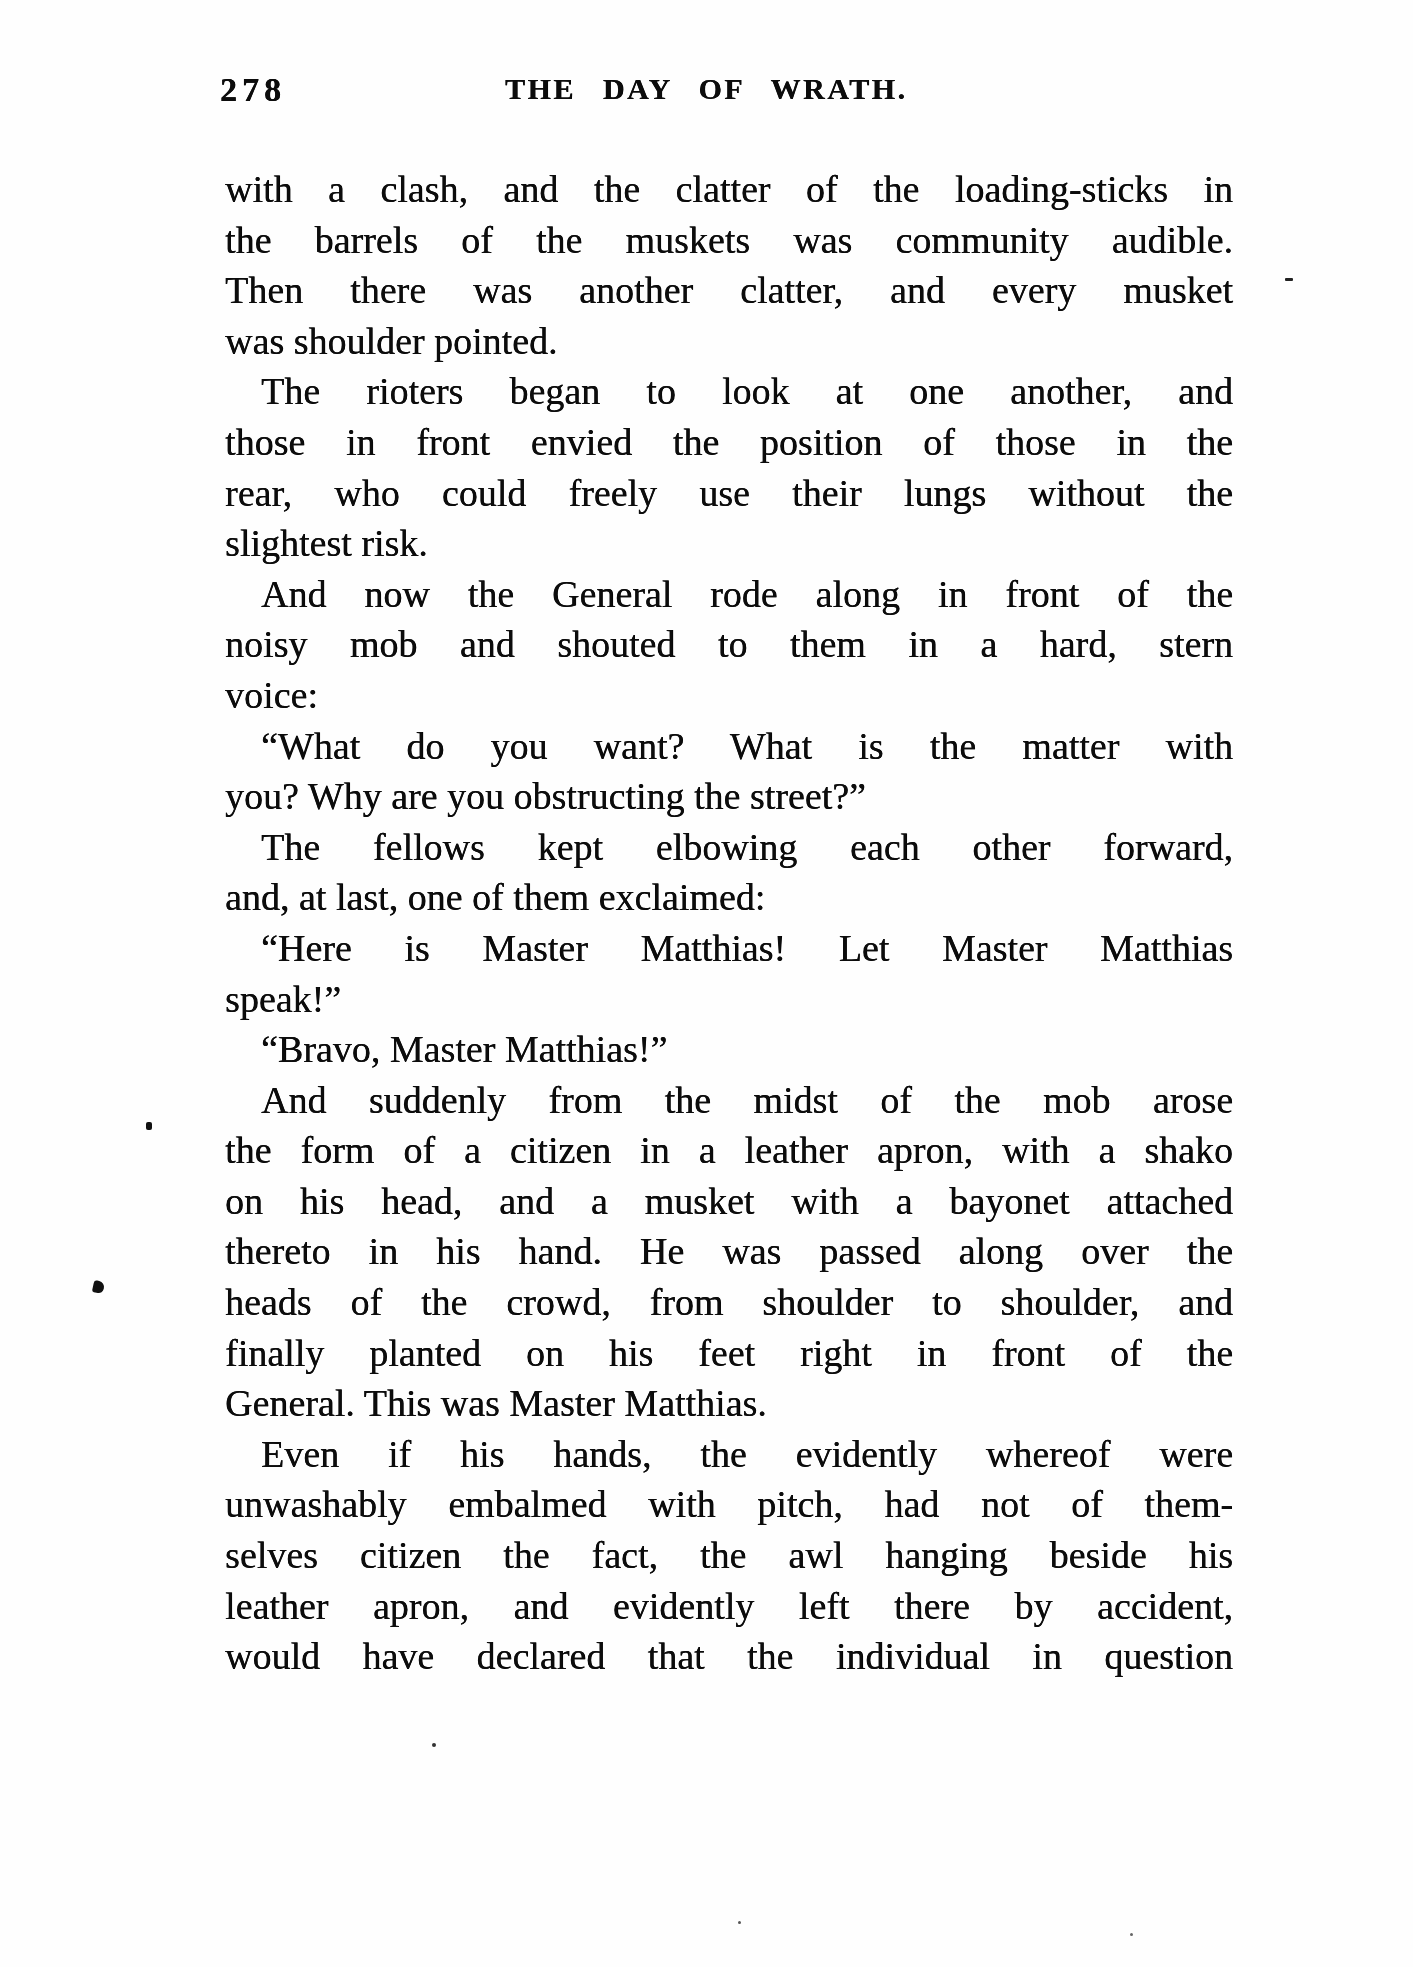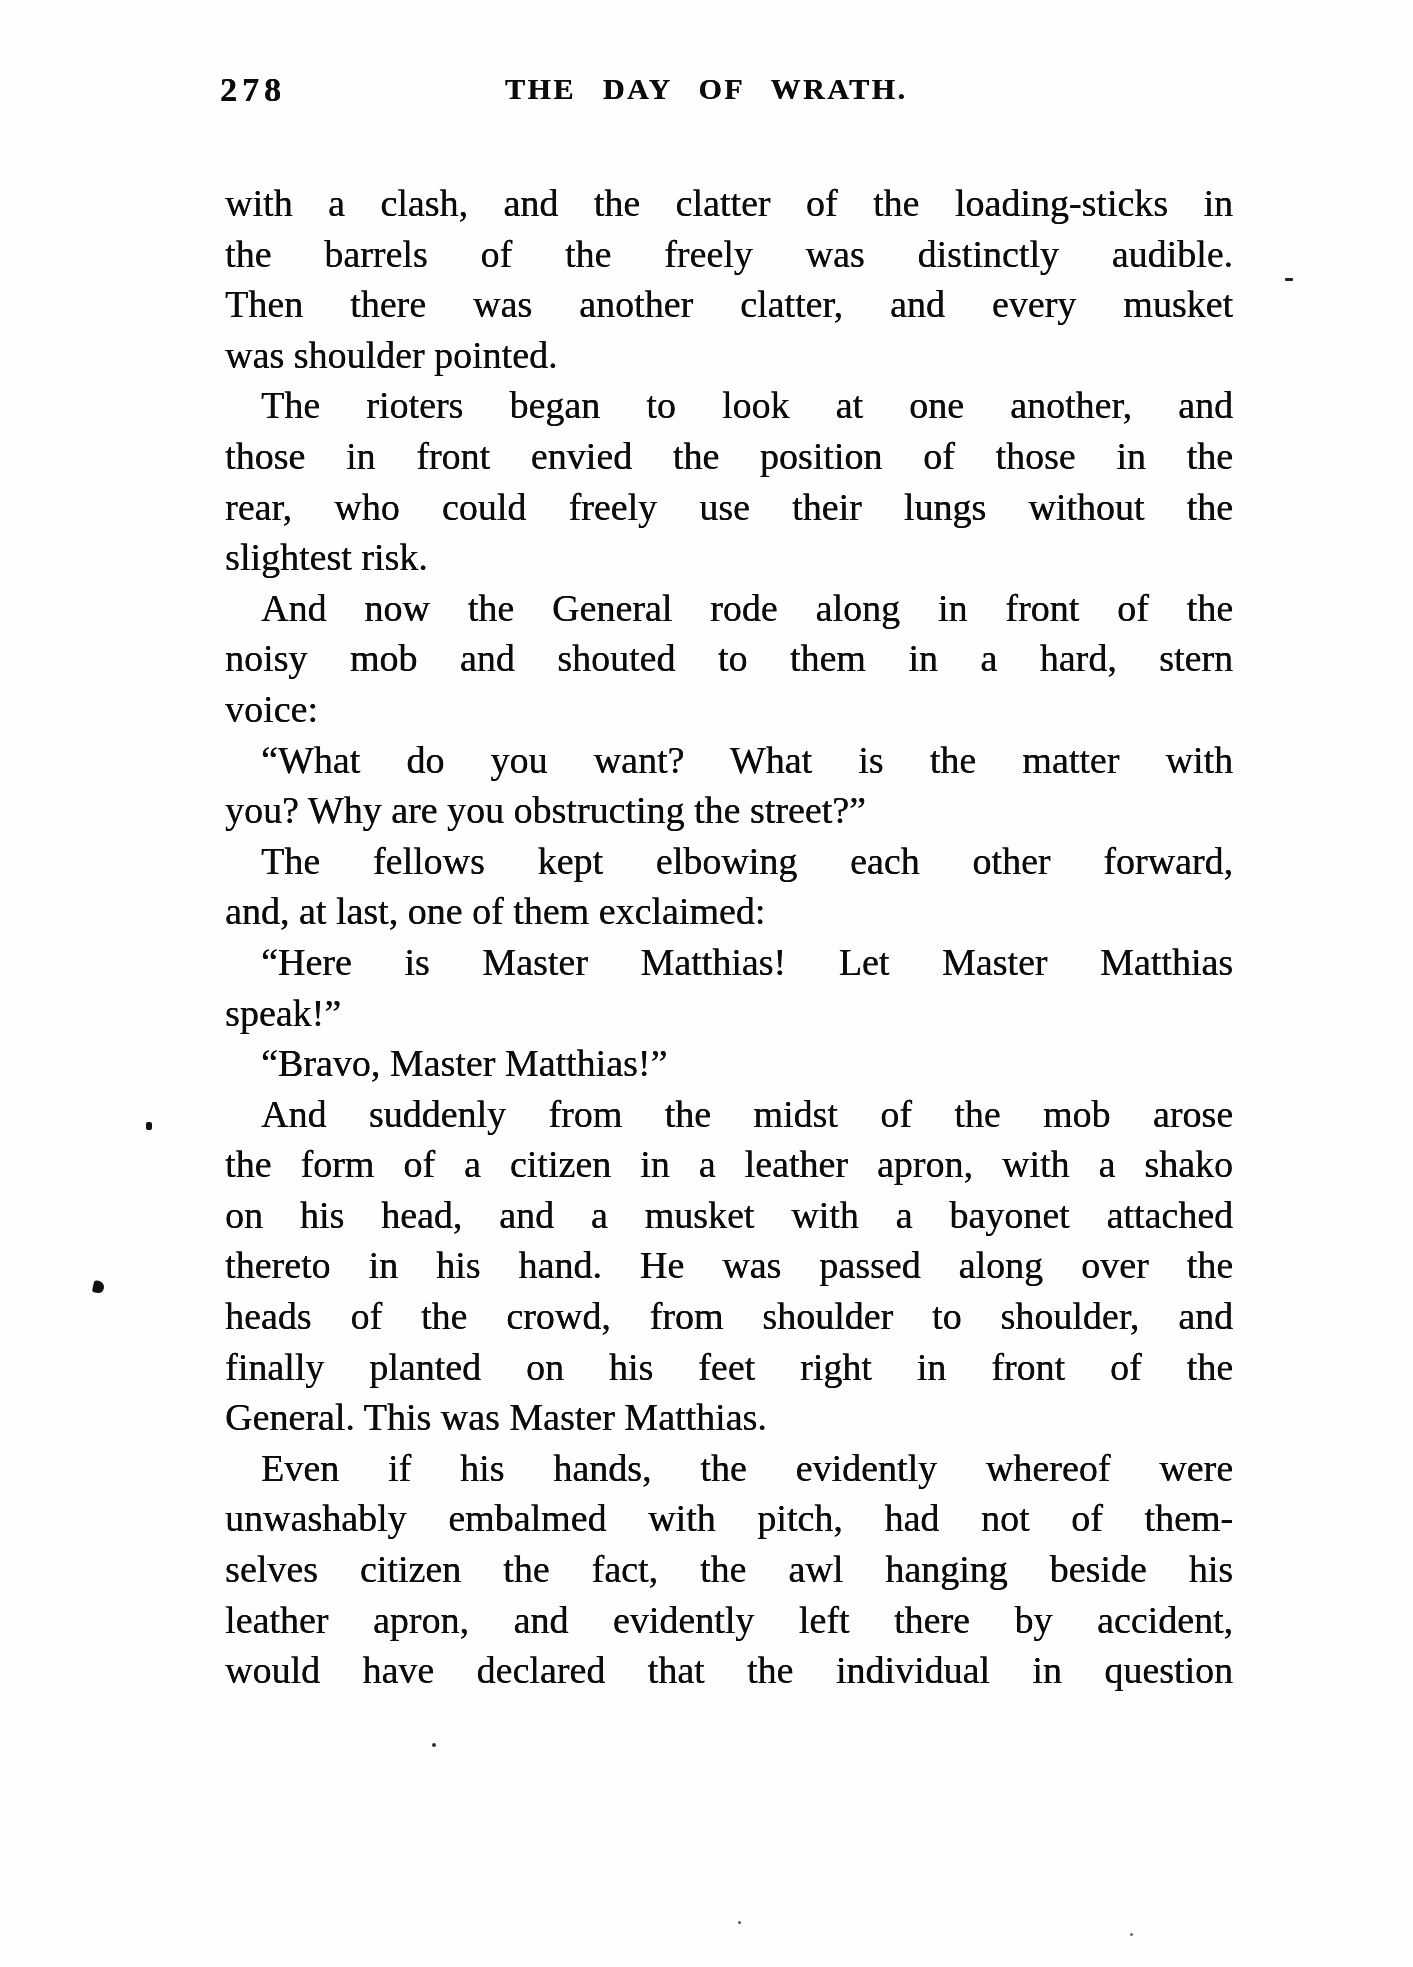--- a/index.html
+++ b/index.html
@@ -29,21 +29,21 @@
     left: 505px; top: 70px;
     font-size: 30px; line-height: 38px;
     font-weight: 700;
     letter-spacing: 2.5px;
     word-spacing: 17px;
     white-space: nowrap;
     text-shadow: 0.3px 0.3px 0 #000;
   }
   .body-text {
     position: absolute;
-    left: 225px; top: 178px;
+    left: 225px; top: 164px;
     width: 1008px;
   }
   .paragraph { margin: 0; padding: 0; }
   .line {
     height: 50.6px;
     line-height: 50.6px;
     font-size: 38px;
     white-space: nowrap;
     text-shadow: 0.35px 0.35px 0 #000;
   }
@@ -71,21 +71,21 @@
 
 <div class="page">
 
   <div class="page-number">278</div>
 
   <div class="running-title">THE DAY OF WRATH.</div>
 
   <div class="body-text">
       <div class="paragraph">
         <div class="line j">with a clash, and the clatter of the loading-sticks in</div>
-        <div class="line j">the barrels of the freely was distinctly audible.</div>
+        <div class="line j">the barrels of the muskets was community audible.</div>
         <div class="line j">Then there was another clatter, and every musket</div>
         <div class="line l">was shoulder pointed.</div>
       </div>
       <div class="paragraph">
         <div class="line j indent">The rioters began to look at one another, and</div>
         <div class="line j">those in front envied the position of those in the</div>
         <div class="line j">rear, who could freely use their lungs without the</div>
         <div class="line l">slightest risk.</div>
       </div>
       <div class="paragraph">

